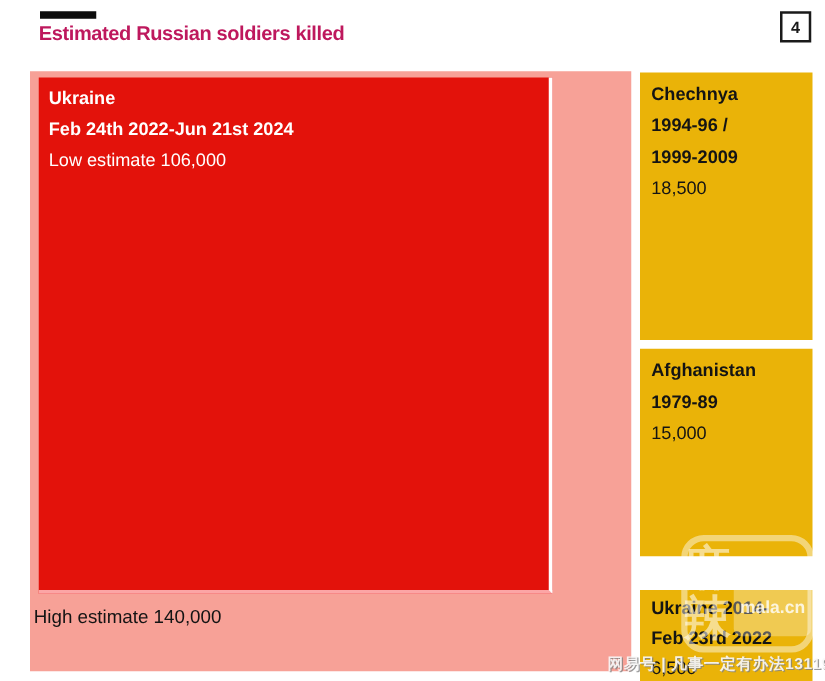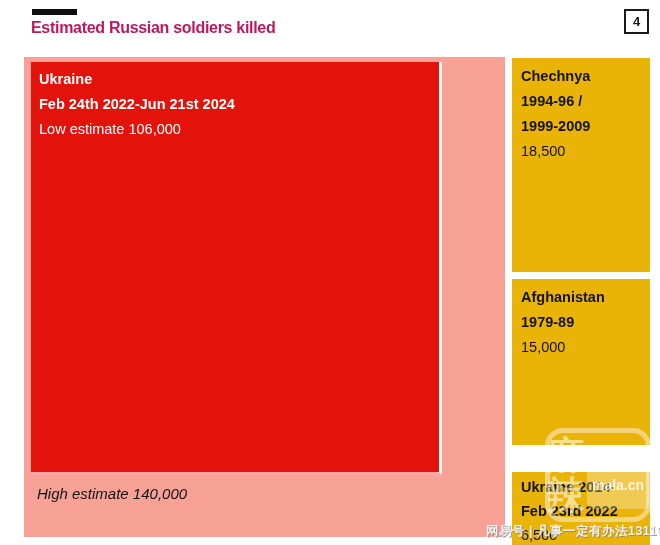--- a/index.html
+++ b/index.html
@@ -36,22 +36,22 @@
     position: absolute; left: 31px; top: 62px;
     width: 408px; height: 410px; background: #e3120b;
     border-right: 3px solid #ffffff; border-bottom: 3px solid #fca5a5;
   }
   .red-text {
     position: absolute; left: 8px; top: 5px;
     color: #ffffff; font-size: 14.5px; line-height: 25px; white-space: nowrap;
   }
   .bold { font-weight: bold; }
   .high-label {
-    position: absolute; left: 13px; top: 428px;
-    color: #141414; font-size: 15px; white-space: nowrap; font-style: italic;
+    position: absolute; left: 3px; top: 428px;
+    color: #141414; font-size: 15px; white-space: nowrap;
   }
   .side-box {
     position: absolute; left: 512px; width: 138px;
     background: #eab308; box-sizing: border-box;
   }
   .side-text {
     position: absolute; left: 9px; top: 6px;
     color: #141414; font-size: 14.5px; line-height: 25px; white-space: nowrap;
   }
   .box-chechnya   { top: 58px;  height: 214px; }

